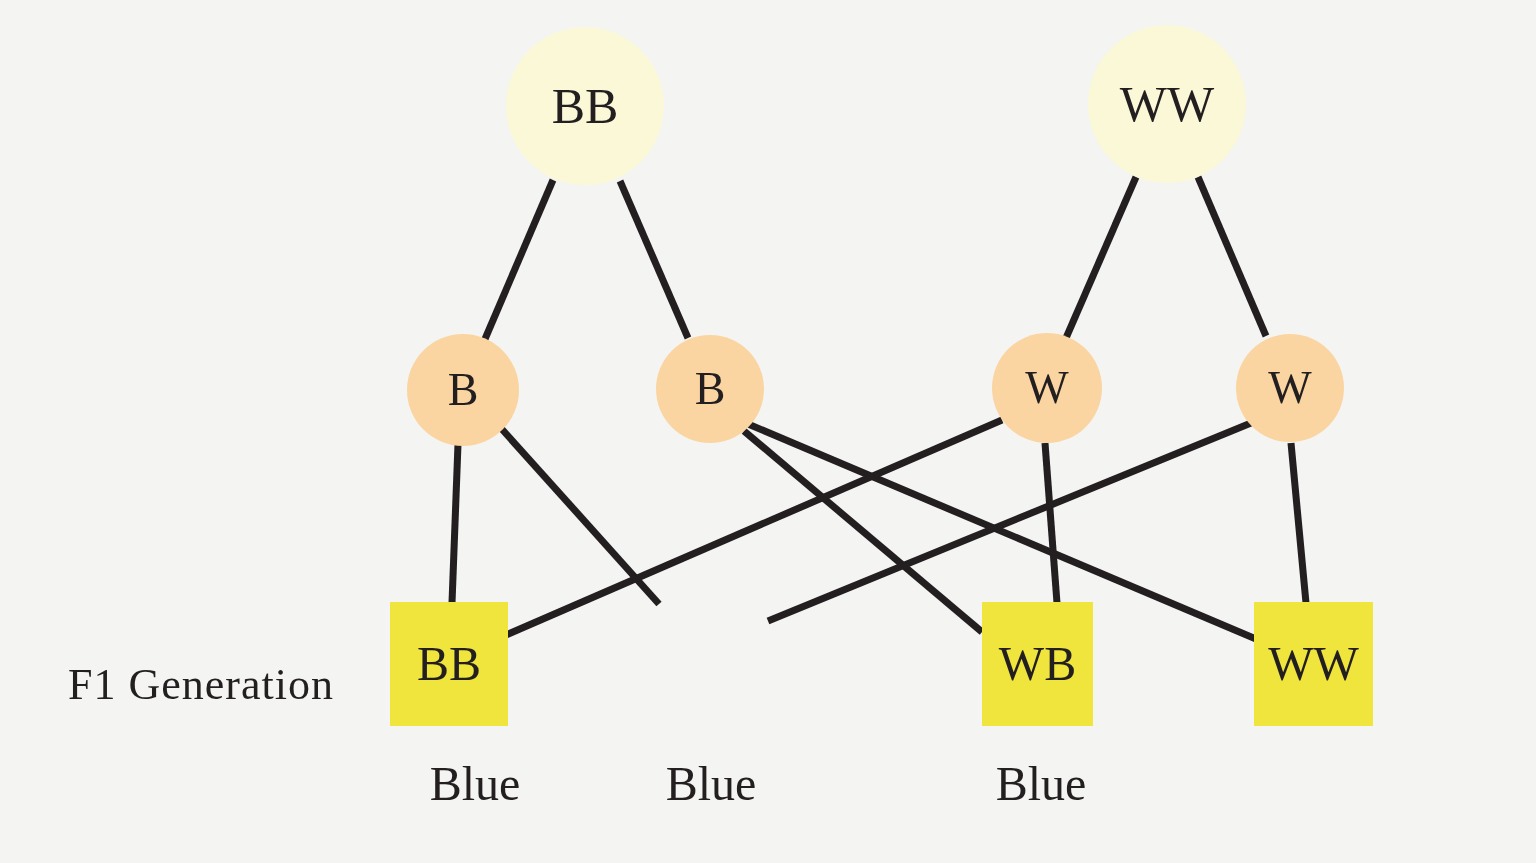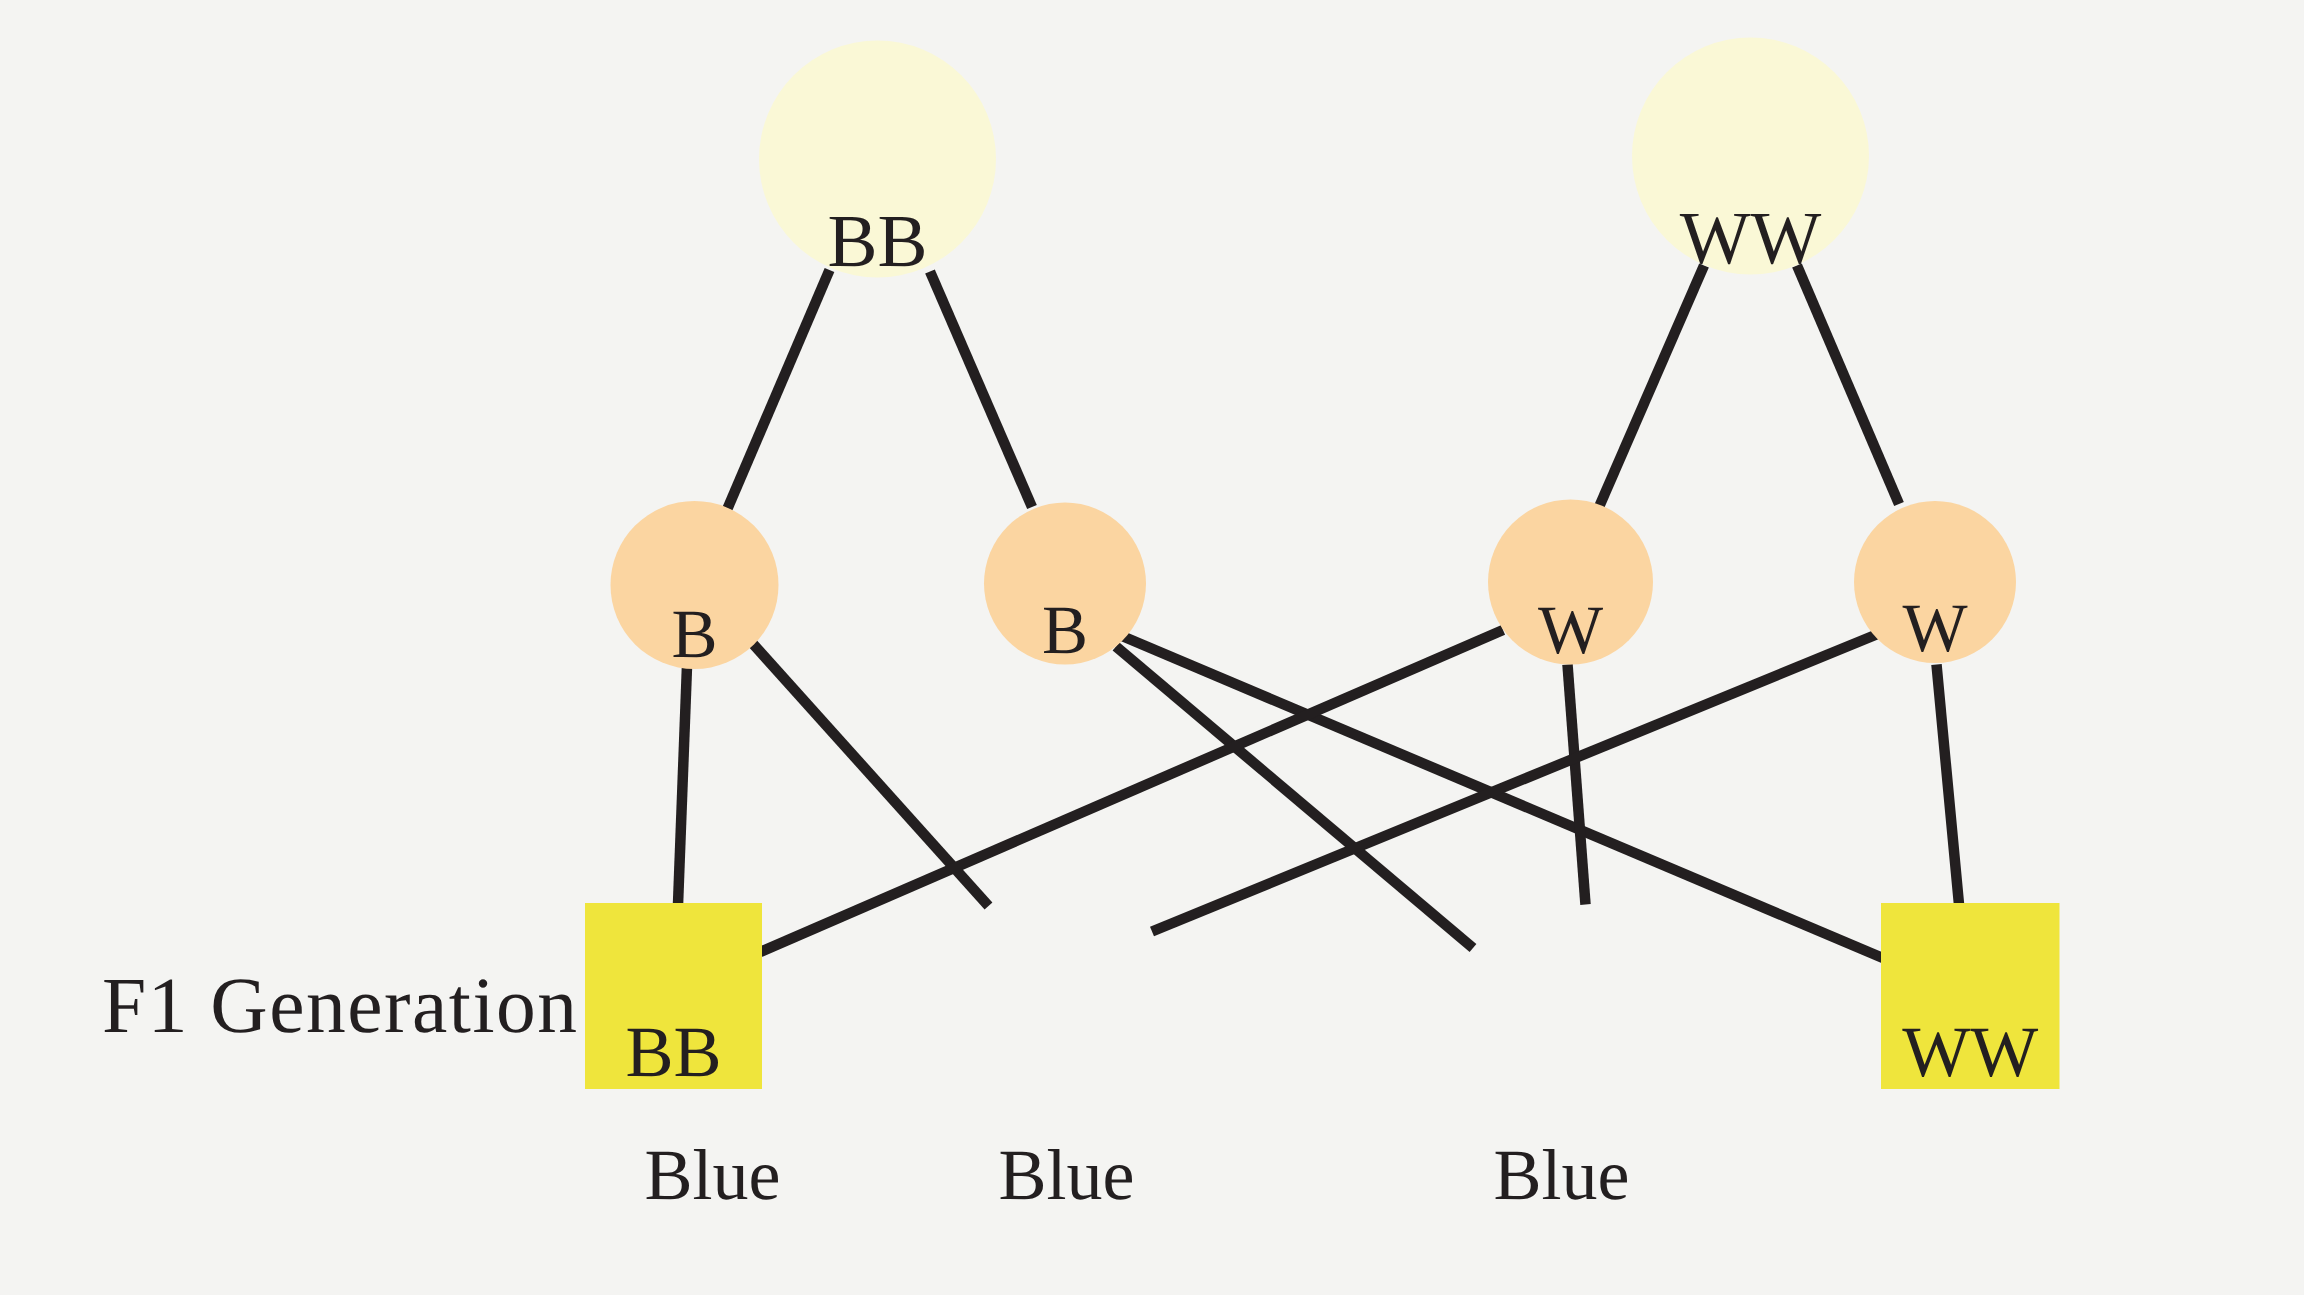--- a/index.html
+++ b/index.html
@@ -17,21 +17,21 @@
     overflow: hidden;
   }
   #edges {
     position: absolute;
     left: 0;
     top: 0;
   }
   .node {
     position: absolute;
     display: flex;
-    align-items: flex-end;
+    align-items: center;
     justify-content: center;
     line-height: 1;
   }
   .circle { border-radius: 50%; }
   .parent {
     background: var(--parent-fill, #faf8d6);
     font-size: 50px;
   }
   .gamete {
     background: var(--gamete-fill, #fbd5a1);
@@ -43,24 +43,25 @@
   }
   .phenotype {
     position: absolute;
     width: 180px;
     text-align: center;
     font-size: 48px;
     line-height: 1;
   }
   .gen-label {
     position: absolute;
-    font-size: 53px;
+    font-size: 44px;
     line-height: 1;
     letter-spacing: 1px;
     white-space: nowrap;
+    margin-top: 18px;
   }
 </style>
 </head>
 <body>
 
 <div id="canvas">
 
   <svg id="edges" width="1536" height="863" viewBox="0 0 1536 863">
       <line x1="553" y1="180" x2="485" y2="339" stroke="#231f20" stroke-width="7"></line>
       <line x1="620" y1="181" x2="688" y2="338" stroke="#231f20" stroke-width="7"></line>
@@ -94,20 +95,23 @@
   <div class="node circle gamete" style="left:992px; top:333px; width:110px; height:110px;">
     <span>W</span>
   </div>
   <div class="node circle gamete" style="left:1236px; top:334px; width:108px; height:108px;">
     <span>W</span>
   </div>
 
   <div class="node square" style="left:390px; top:602px; width:118px; height:124px;">
     <span>BB</span>
   </div>
+  <div class="node square" style="left:982px; top:602px; width:111px; height:124px;">
+    <span>WB</span>
+  </div>
   <div class="node square" style="left:1254px; top:602px; width:119px; height:124px;">
     <span>WW</span>
   </div>
 
   <div class="phenotype" style="left:385px; top:760px;">Blue</div>
   <div class="phenotype" style="left:621px; top:760px;">Blue</div>
   <div class="phenotype" style="left:951px; top:760px;">Blue</div>
 
 </div>
 

